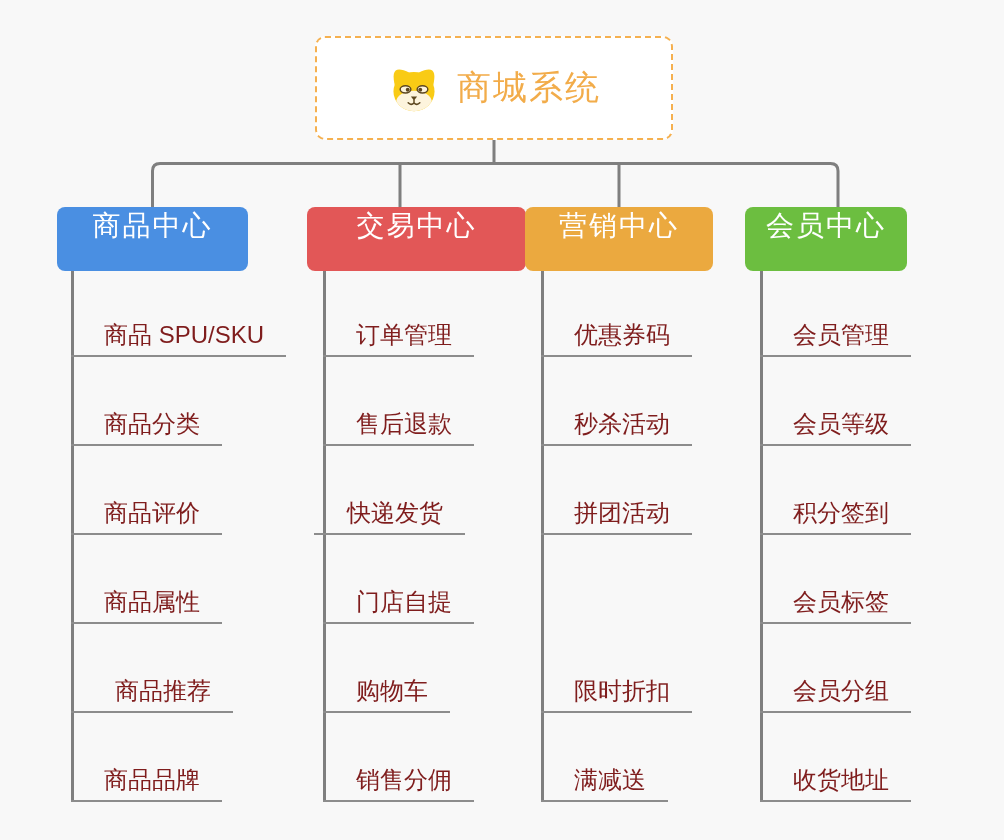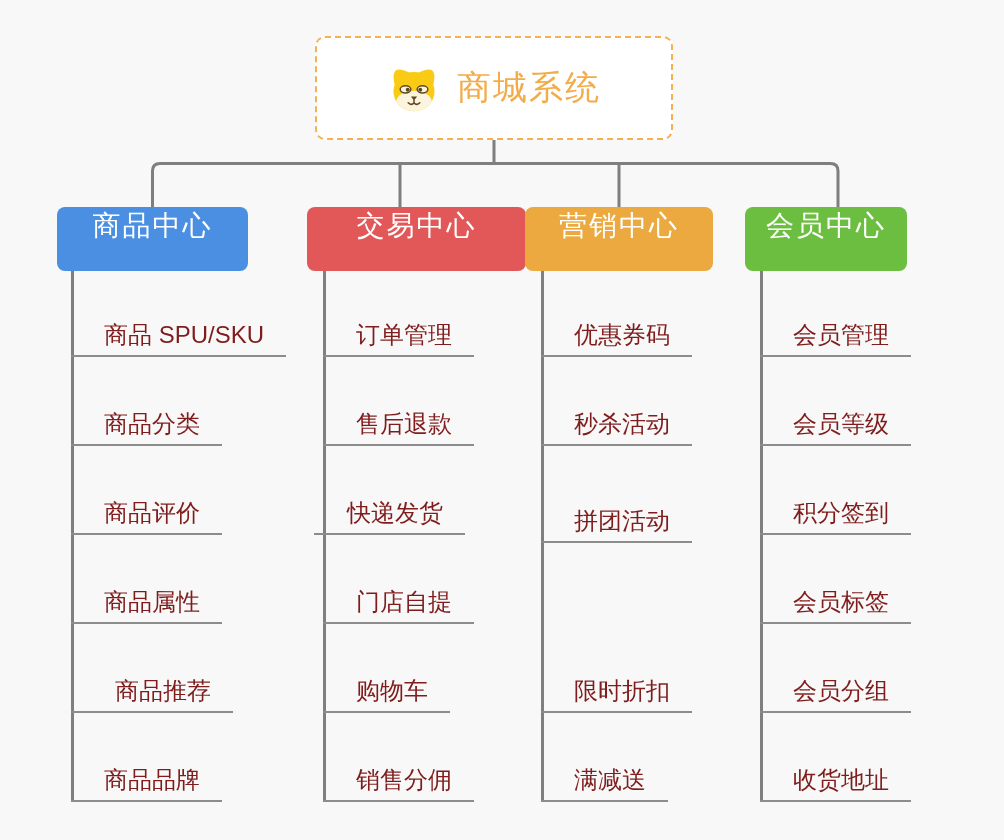--- a/index.html
+++ b/index.html
@@ -140,21 +140,21 @@
 
   <div class="leaf" style="left:323px; top:319px;text-align:center;">订单管理</div>
   <div class="leaf" style="left:323px; top:408px;">售后退款</div>
   <div class="leaf" style="left:314px; top:497px;">快递发货</div>
   <div class="leaf" style="left:323px; top:586px;">门店自提</div>
   <div class="leaf" style="left:323px; top:675px;">购物车</div>
   <div class="leaf" style="left:323px; top:764px;">销售分佣</div>
 
   <div class="leaf" style="left:541px; top:319px;">优惠券码</div>
   <div class="leaf" style="left:541px; top:408px;">秒杀活动</div>
-  <div class="leaf" style="left:541px; top:497px;margin-top:8px;">拼团活动</div>
+  <div class="leaf" style="left:541px; top:497px;">拼团活动</div>
   <div class="leaf" style="left:541px; top:675px;">限时折扣</div>
   <div class="leaf" style="left:541px; top:764px;">满减送</div>
 
   <div class="leaf" style="left:760px; top:408px;">会员等级</div>
   <div class="leaf" style="left:760px; top:319px;">会员管理</div>
   <div class="leaf" style="left:760px; top:497px;">积分签到</div>
   <div class="leaf" style="left:760px; top:586px;">会员标签</div>
   <div class="leaf" style="left:760px; top:675px;">会员分组</div>
   <div class="leaf" style="left:760px; top:764px;">收货地址</div>
 

